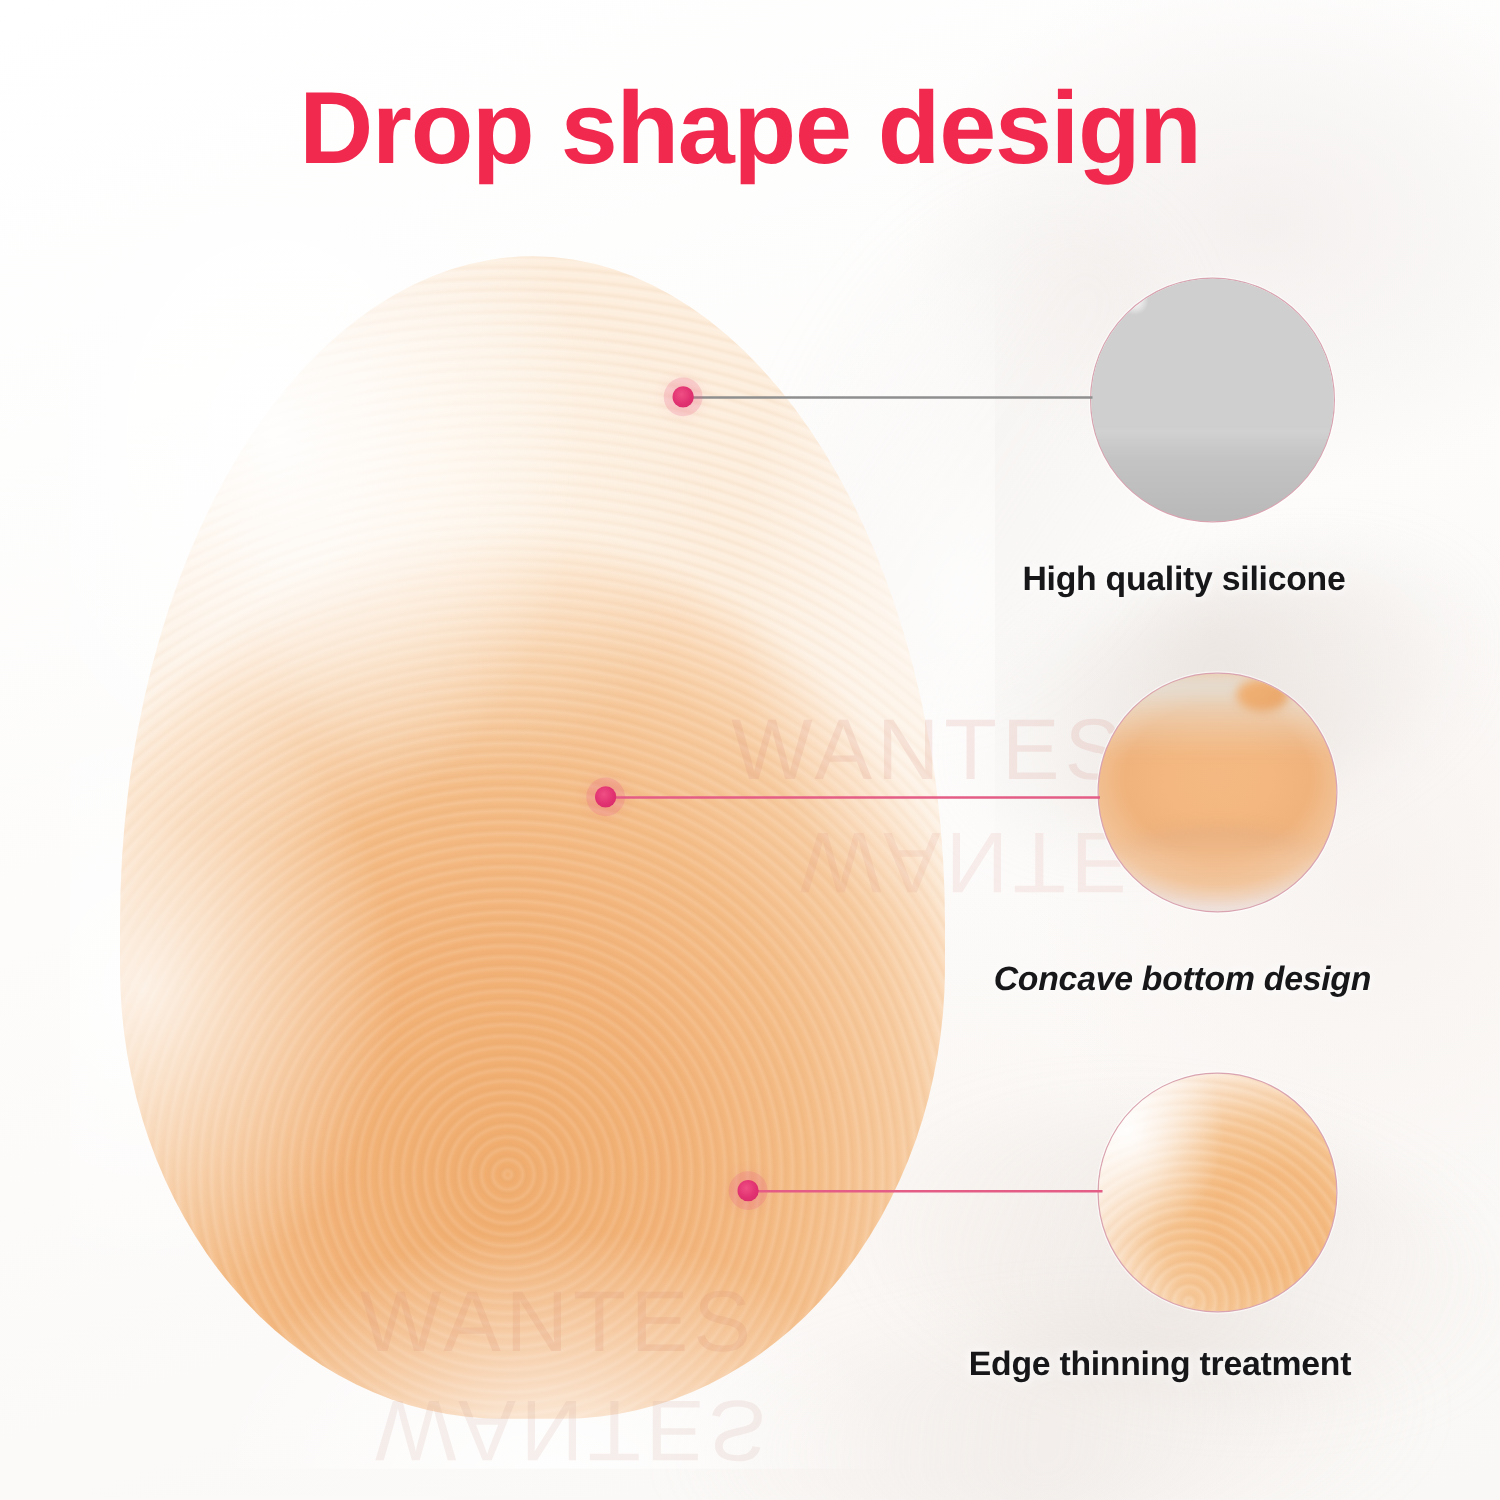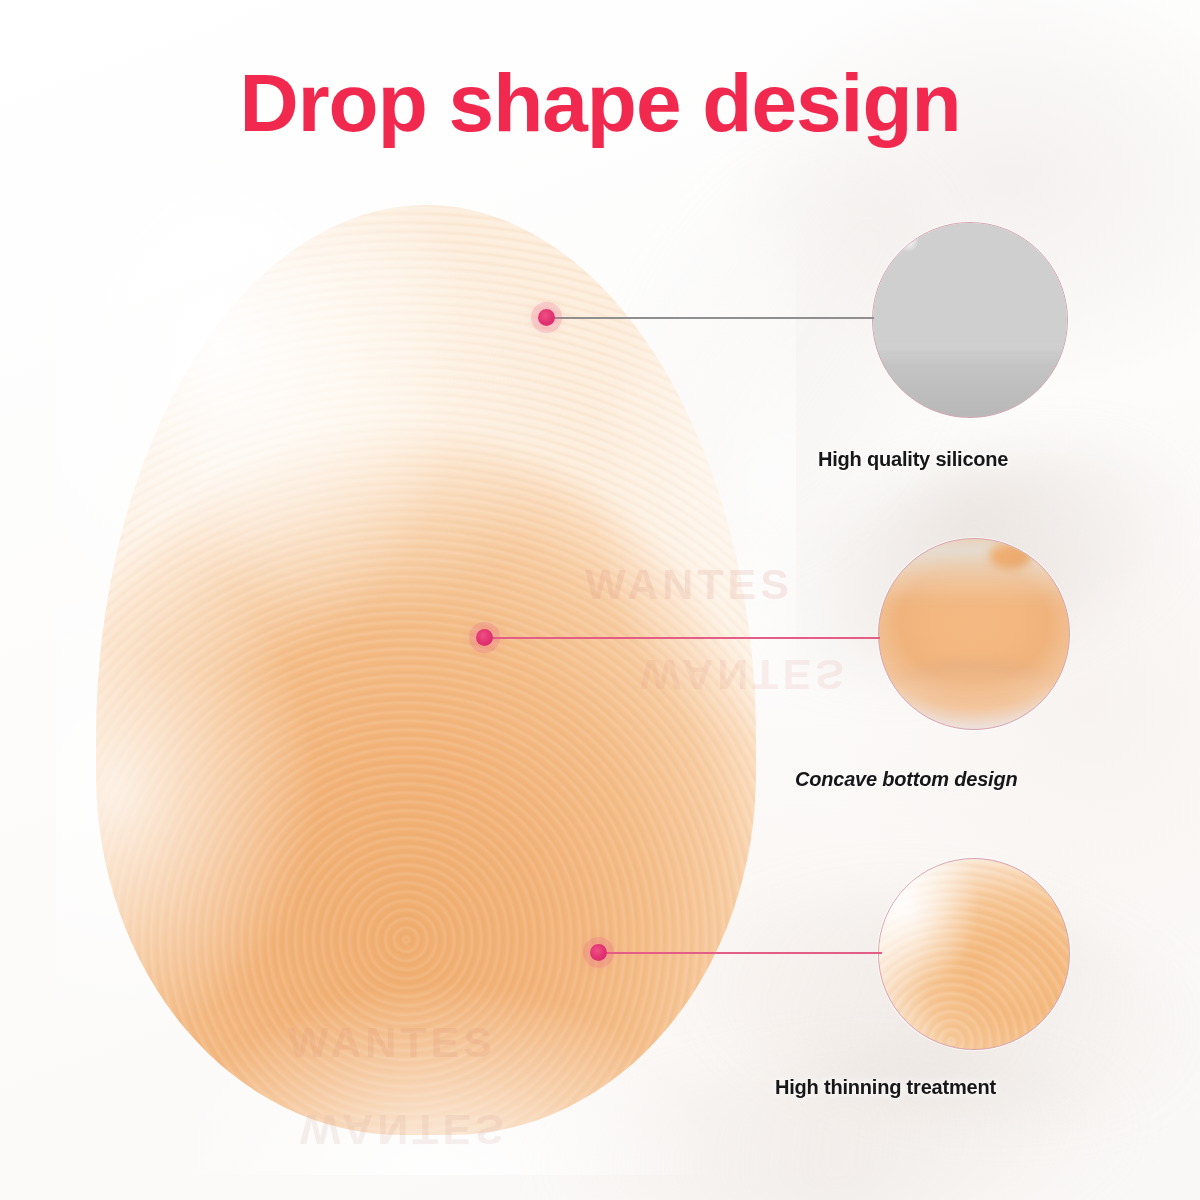--- a/index.html
+++ b/index.html
@@ -101,22 +101,22 @@
     background:
       radial-gradient(ellipse 58% 56% at 22% 18%, rgba(255,255,255,.95) 0%, rgba(255,255,255,0) 58%),
       radial-gradient(ellipse 44% 40% at 8%  62%, rgba(255,255,255,.75) 0%, rgba(255,255,255,0) 62%),
       radial-gradient(ellipse 62% 34% at 52% 102%, rgba(255,255,255,.92) 0%, rgba(255,255,255,0) 62%),
       radial-gradient(ellipse 40% 46% at 96% 30%, rgba(255,255,255,.7) 0%, rgba(255,255,255,0) 60%);
   }
 
   
   .watermark {
     position:absolute;
-    font-size:43px;
-    font-weight:bold;
+    font-size:69px;
+    font-weight:normal;
     letter-spacing:4px;
     color:rgba(214,128,120,0.16);
     white-space:nowrap;
     user-select:none;
     pointer-events:none;
   }
   .watermark.wm1 { left:585px; top:560px; }
   .watermark.wm2 { left:640px; top:650px; transform:scaleY(-1); opacity:.8; }
   .watermark.wm3 { left:288px; top:1018px; color:rgba(222,150,120,0.22); }
   .watermark.wm4 { left:300px; top:1105px; transform:scaleY(-1); color:rgba(205,160,150,0.16); }
@@ -217,21 +217,21 @@
     position:absolute;
     width:17px; height:17px;
     border-radius:50%;
     background:radial-gradient(circle at 42% 38%, #f04f84 0%, #e03070 55%, #d42a68 100%);
     box-shadow:0 0 0 7px rgba(235,90,135,0.20), 0 0 12px 5px rgba(235,90,135,0.13);
   }
 
   
   .label {
     position:absolute;
-    font-size:20px;
+    font-size:27px;
     font-weight:bold;
     color:#17171a;
     white-space:nowrap;
     letter-spacing:-0.2px;
     text-shadow:0 0 7px rgba(255,255,255,.95), 0 0 14px rgba(255,255,255,.85);
   }
 </style>
 </head>
 <body>
 
@@ -278,16 +278,16 @@
     <div class="label" style="left:795px; top:768px;font-style:italic;">Concave bottom design</div>
   </div>
 
   <div class="callout">
     <div class="circle c3">
       <div class="c3-rings"></div>
       <div class="c3-fade"></div>
     </div>
     <div class="leader pink" style="left:600px; top:952px; width:282px;"></div>
     <div class="dot" style="left:590px; top:944px;"></div>
-    <div class="label" style="left:775px; top:1076px;">High thinning treatment</div>
+    <div class="label" style="left:775px; top:1076px;">Edge thinning treatment</div>
   </div>
 
 </div>
 
 </body></html>

